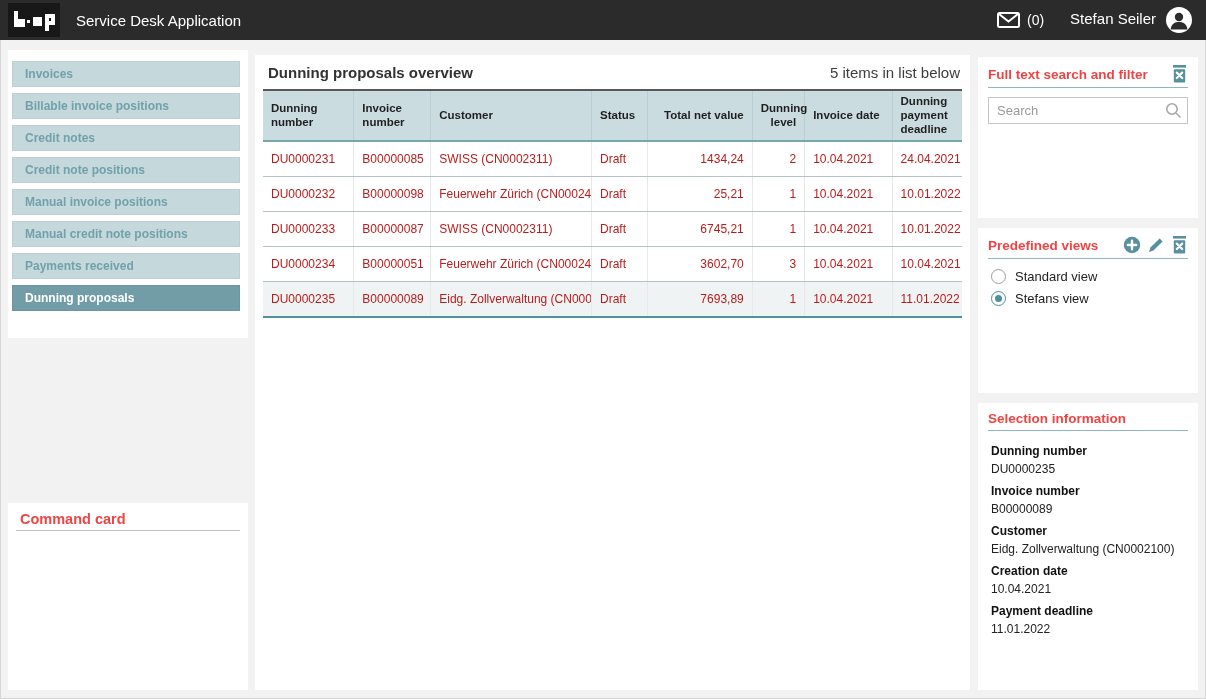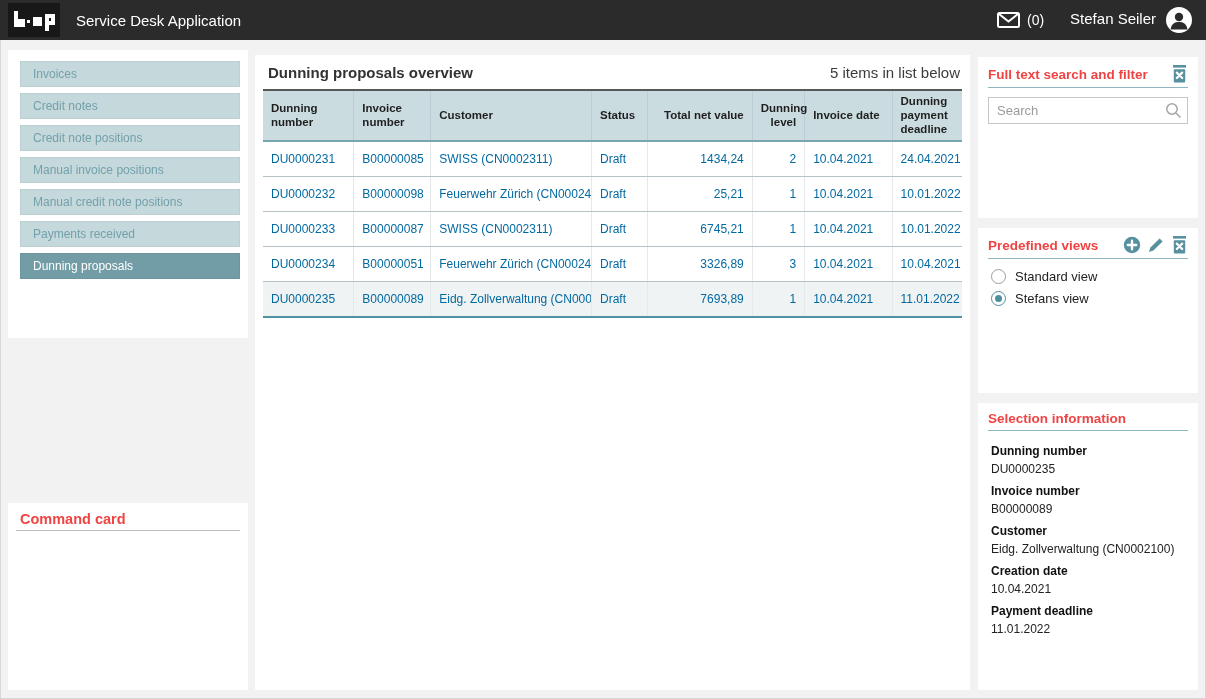--- a/index.html
+++ b/index.html
@@ -19,41 +19,41 @@
   .user-name{color:#ffffff;font-size:15px;margin:0 10px 4px 26px;}
   
   .panel{position:absolute;background:#ffffff;}
   .panel-title{font-size:13.5px;font-weight:bold;color:#ef4444;}
   .underline-teal{border-bottom:1px solid #8fb6c0;margin:4px 10px 0 10px;}
   .underline-gray{border-bottom:1px solid #bcbcbc;margin:3px 8px 0 8px;}
   
   #sidebar-panel{left:8px;top:50px;width:240px;height:288px;}
   .side-header{margin:5px 3px 0 3px;height:29px;background:#3e3e3e;color:#ffffff;font-weight:bold;font-size:13.5px;display:flex;align-items:center;padding-left:13px;}
   .btn-list{margin-top:11px;}
-  .side-btn{margin:0 8px 6px 12px;height:24px;background:#c5d8db;border:1px solid #bcd0d4;color:#72a1ac;font-weight:normal;font-size:12px;display:flex;align-items:center;padding-left:12px;cursor:pointer;}
+  .side-btn{margin:0 8px 6px 4px;height:24px;background:#c5d8db;border:1px solid #bcd0d4;color:#72a1ac;font-weight:bold;font-size:12px;display:flex;align-items:center;padding-left:12px;cursor:pointer;}
   .side-btn.selected{background:#729da7;border-color:#6b959f;color:#ffffff;}
   
   #command-panel{left:8px;top:503px;width:240px;height:187px;}
   #command-panel .panel-title{font-size:14.5px;padding:8px 0 0 12px;display:block;}
   #command-panel .btn-list{margin-top:7px;}
   
   #main-panel{left:255px;top:55px;width:715px;height:635px;}
   .main-header{display:flex;justify-content:space-between;align-items:baseline;padding:9px 10px 8px 13px;gap:44px;}
   .main-title{font-size:15px;font-weight:bold;color:#333333;}
   .items-info{font-size:15px;color:#3c3c3c;}
   table{border-collapse:collapse;width:699px;margin:0 8px;table-layout:fixed;}
   thead th{
     background:#cbdce0;color:#1f1f1f;font-size:11.5px;font-weight:bold;
     text-align:left;vertical-align:middle;padding:4px 8px;line-height:1.2;
     border-top:2px solid #585858;border-bottom:2px solid #79a5b1;
     border-left:1px solid #b9ced3;
   }
   thead th:first-child{border-left:none;}
   tbody td{
-    font-size:12px;color:#0369a1;padding:0 8px;height:34px;
+    font-size:12px;color:#b91c1c;padding:0 8px;height:34px;
     border-bottom:1px solid #b5c2c6;border-left:1px solid #e4e9ea;
     background:#ffffff;white-space:nowrap;overflow:hidden;
   }
   tbody td:first-child{border-left:none;}
   tbody tr{cursor:pointer;}
   tbody tr.selected td{background:#eff3f3;border-bottom:2px solid #4f93a3;}
   th.num,td.num{text-align:right;}
   
   #search-panel{left:978px;top:57px;width:220px;height:161px;}
   .panel-title-row{display:flex;justify-content:space-between;align-items:center;padding:8px 10px 0 10px;}
@@ -110,20 +110,21 @@
         <circle cx="13" cy="10" r="4.2" fill="#2b2b2b"></circle>
         <path d="M4.5 22.5 C5.5 16.5 9 15 13 15 C17 15 20.5 16.5 21.5 22.5 Z" fill="#2b2b2b"></path>
       </svg>
     </span>
   </div>
 </div>
 
 <div class="panel" id="sidebar-panel">
   <div class="btn-list">
     <div class="side-btn">Invoices</div>
+    <div class="side-btn">Billable invoice positions</div>
     <div class="side-btn">Credit notes</div>
     <div class="side-btn">Credit note positions</div>
     <div class="side-btn">Manual invoice positions</div>
     <div class="side-btn">Manual credit note positions</div>
     <div class="side-btn">Payments received</div>
     <div class="side-btn selected">Dunning proposals</div>
   </div>
 </div>
 
 <div class="panel" id="command-panel">
@@ -188,21 +189,21 @@
         <td class="num">6745,21</td>
         <td class="num">1</td>
         <td>10.04.2021</td>
         <td>10.01.2022</td>
       </tr>
       <tr>
         <td>DU0000234</td>
         <td>B00000051</td>
         <td>Feuerwehr Zürich (CN0002433)</td>
         <td>Draft</td>
-        <td class="num">3326,89</td>
+        <td class="num">3602,70</td>
         <td class="num">3</td>
         <td>10.04.2021</td>
         <td>10.04.2021</td>
       </tr>
       <tr class="selected">
         <td>DU0000235</td>
         <td>B00000089</td>
         <td>Eidg. Zollverwaltung (CN0002100)</td>
         <td>Draft</td>
         <td class="num">7693,89</td>

